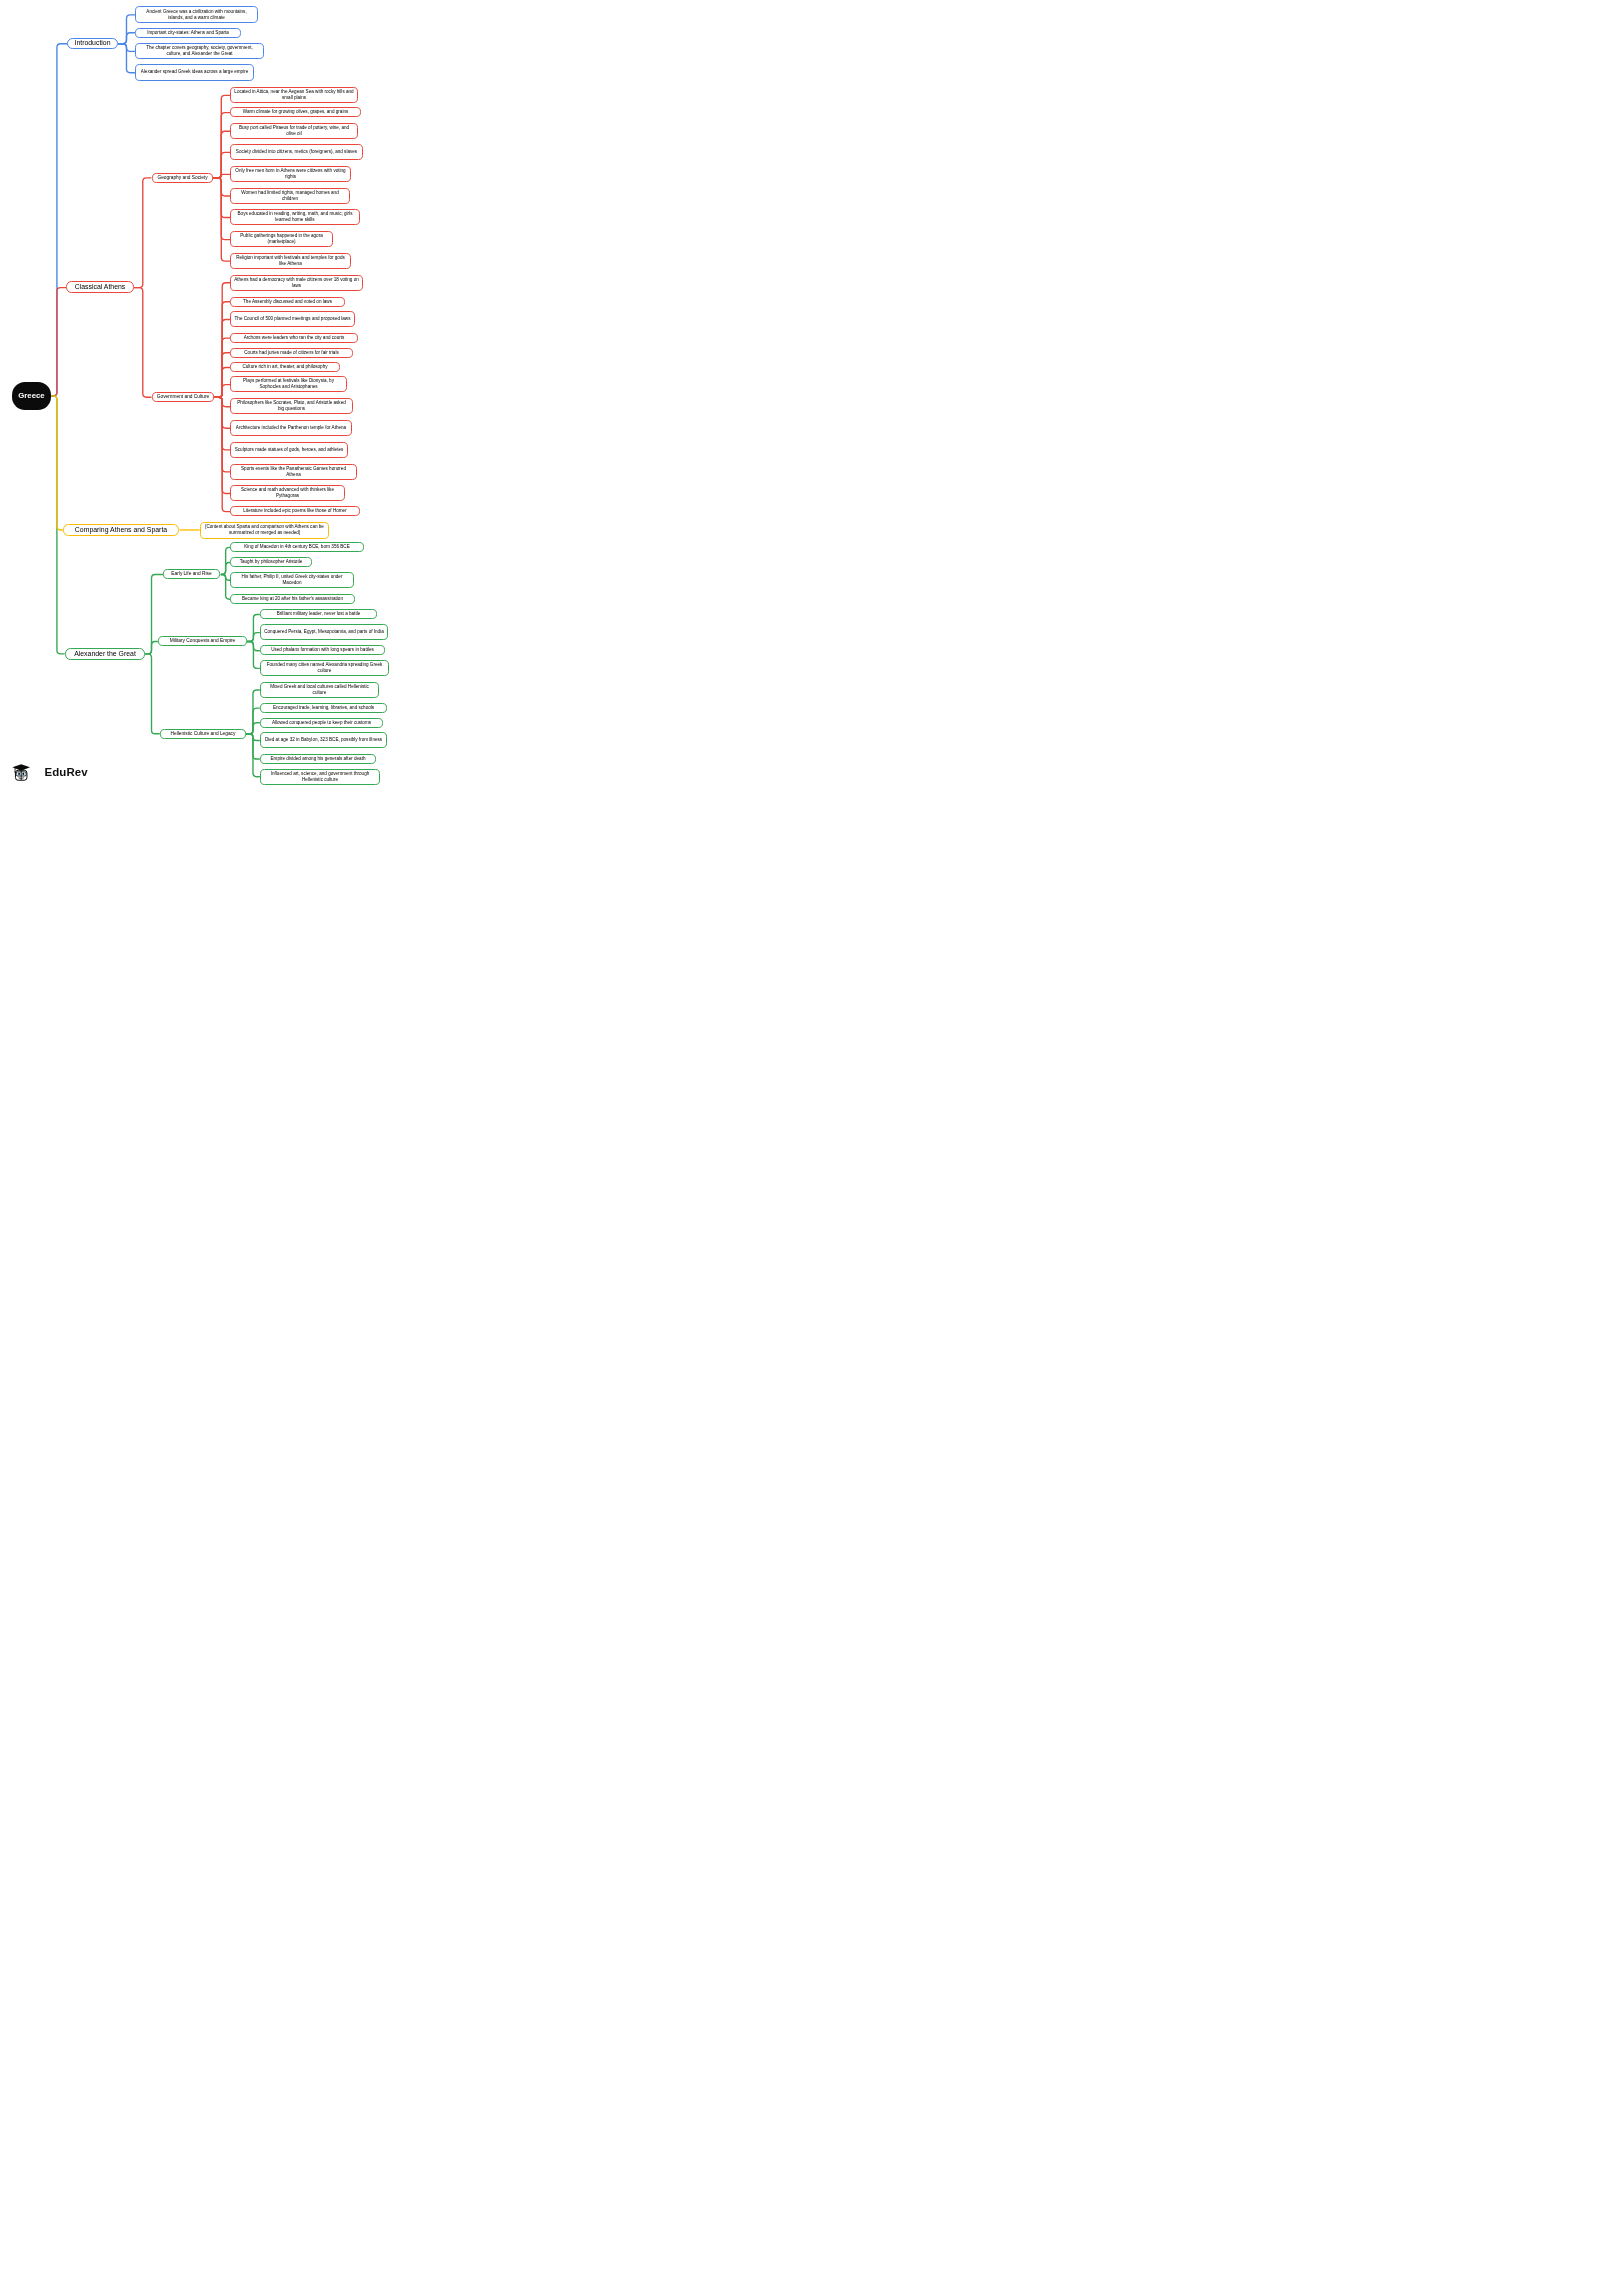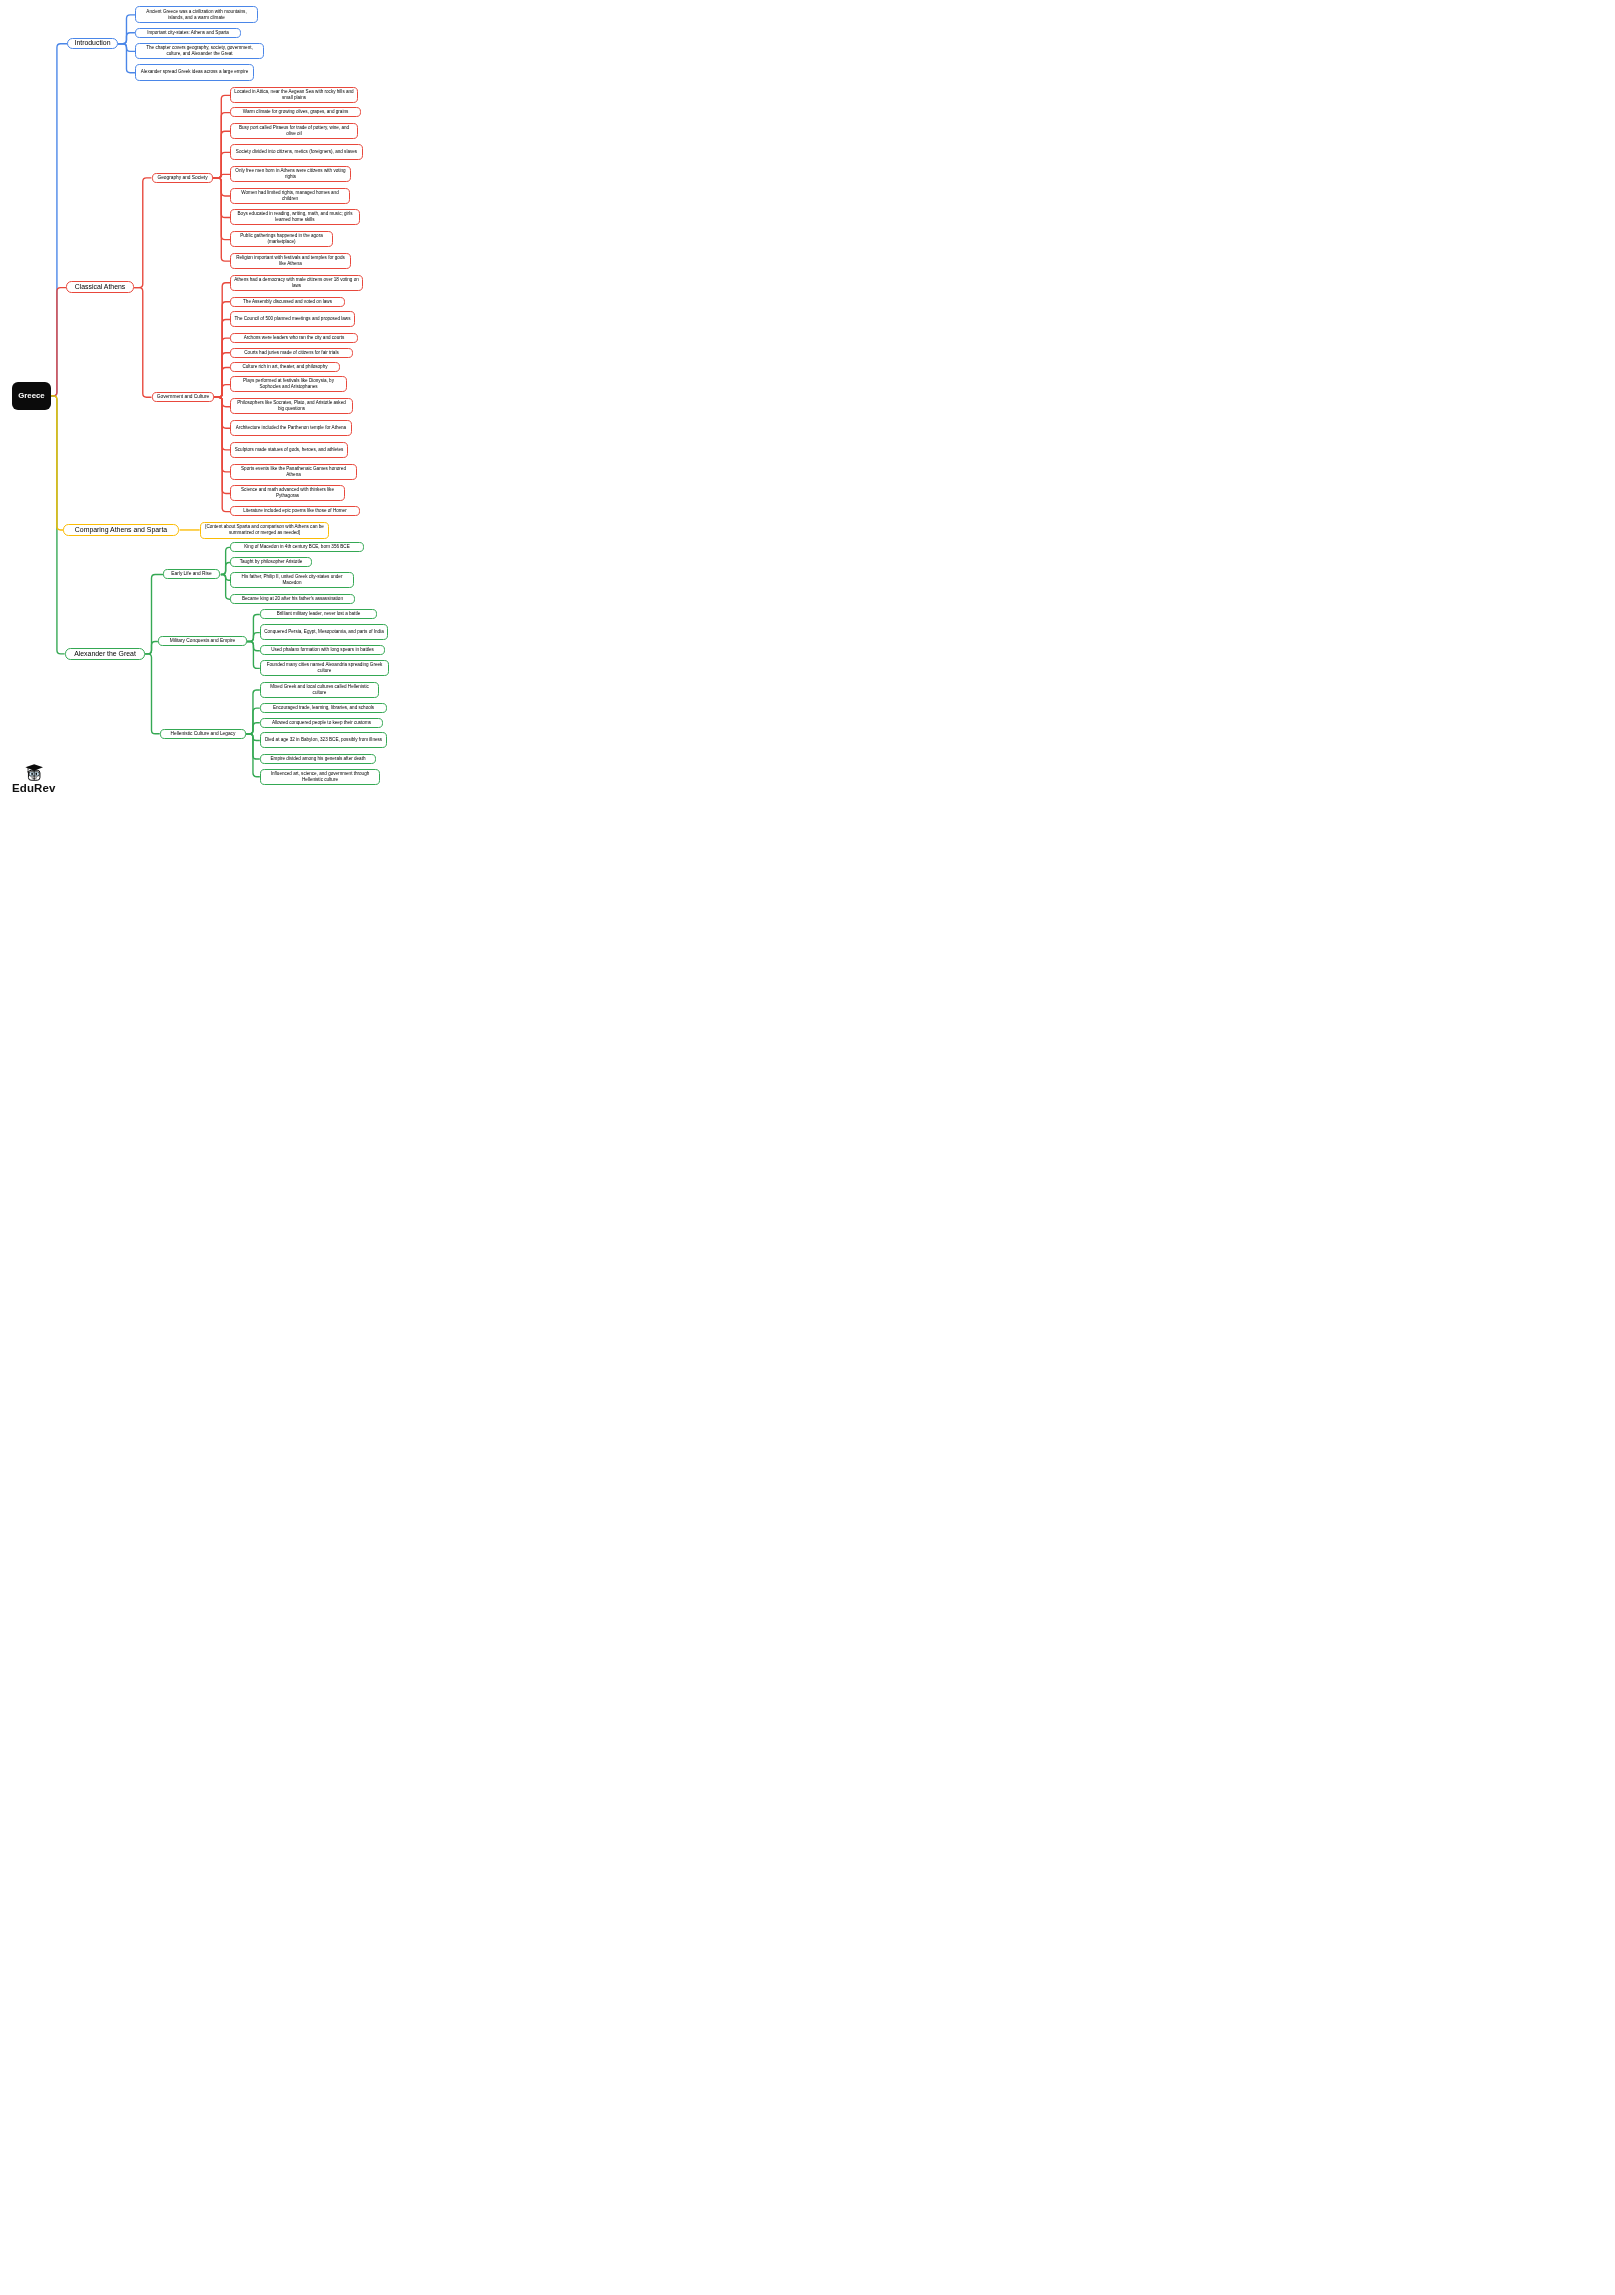--- a/index.html
+++ b/index.html
@@ -11,23 +11,23 @@
     display:flex;align-items:center;justify-content:center;
     text-align:center;background:#ffffff;color:#000;
     border:1.4px solid #888;border-radius:4.6px;
     line-height:1.28;padding:0.5px 2.8px;
   }
   .leaf{font-size:4.6px;}
   .sub{font-size:4.8px;white-space:nowrap;border-radius:4.6px;}
   .branch{font-size:6.9px;white-space:nowrap;border-radius:5.5px;}
   .root{
     background:#0b0b0b;color:#ffffff;font-weight:bold;font-size:7.8px;
-    border:none;border-radius:6px;white-space:nowrap;
+    border:none;border-radius:13px;white-space:nowrap;
   }
-  .brand{position:absolute;left:12px;top:763px;display:flex;align-items:center;gap:1px;flex-direction:column;}
+  .brand{position:absolute;left:12px;top:763px;display:flex;align-items:center;gap:14px;}
   .brand-text{font-size:11.5px;font-weight:bold;color:#101010;letter-spacing:0.1px;}
 </style>
 </head>
 <body>
 
 <div id="canvas">
 
   <svg id="wires" width="404" height="801" viewBox="0 0 880 1744">
       <path d="M 110 862 L 116 862 Q 124 862 124 854 L 124 103 Q 124 95 132 95 L 147 95" fill="none" stroke="#4A86E8" stroke-width="3"></path>
       <path d="M 110 862 L 116 862 Q 124 862 124 854 L 124 634 Q 124 626 132 626 L 144 626" fill="none" stroke="#E8483C" stroke-width="3"></path>

